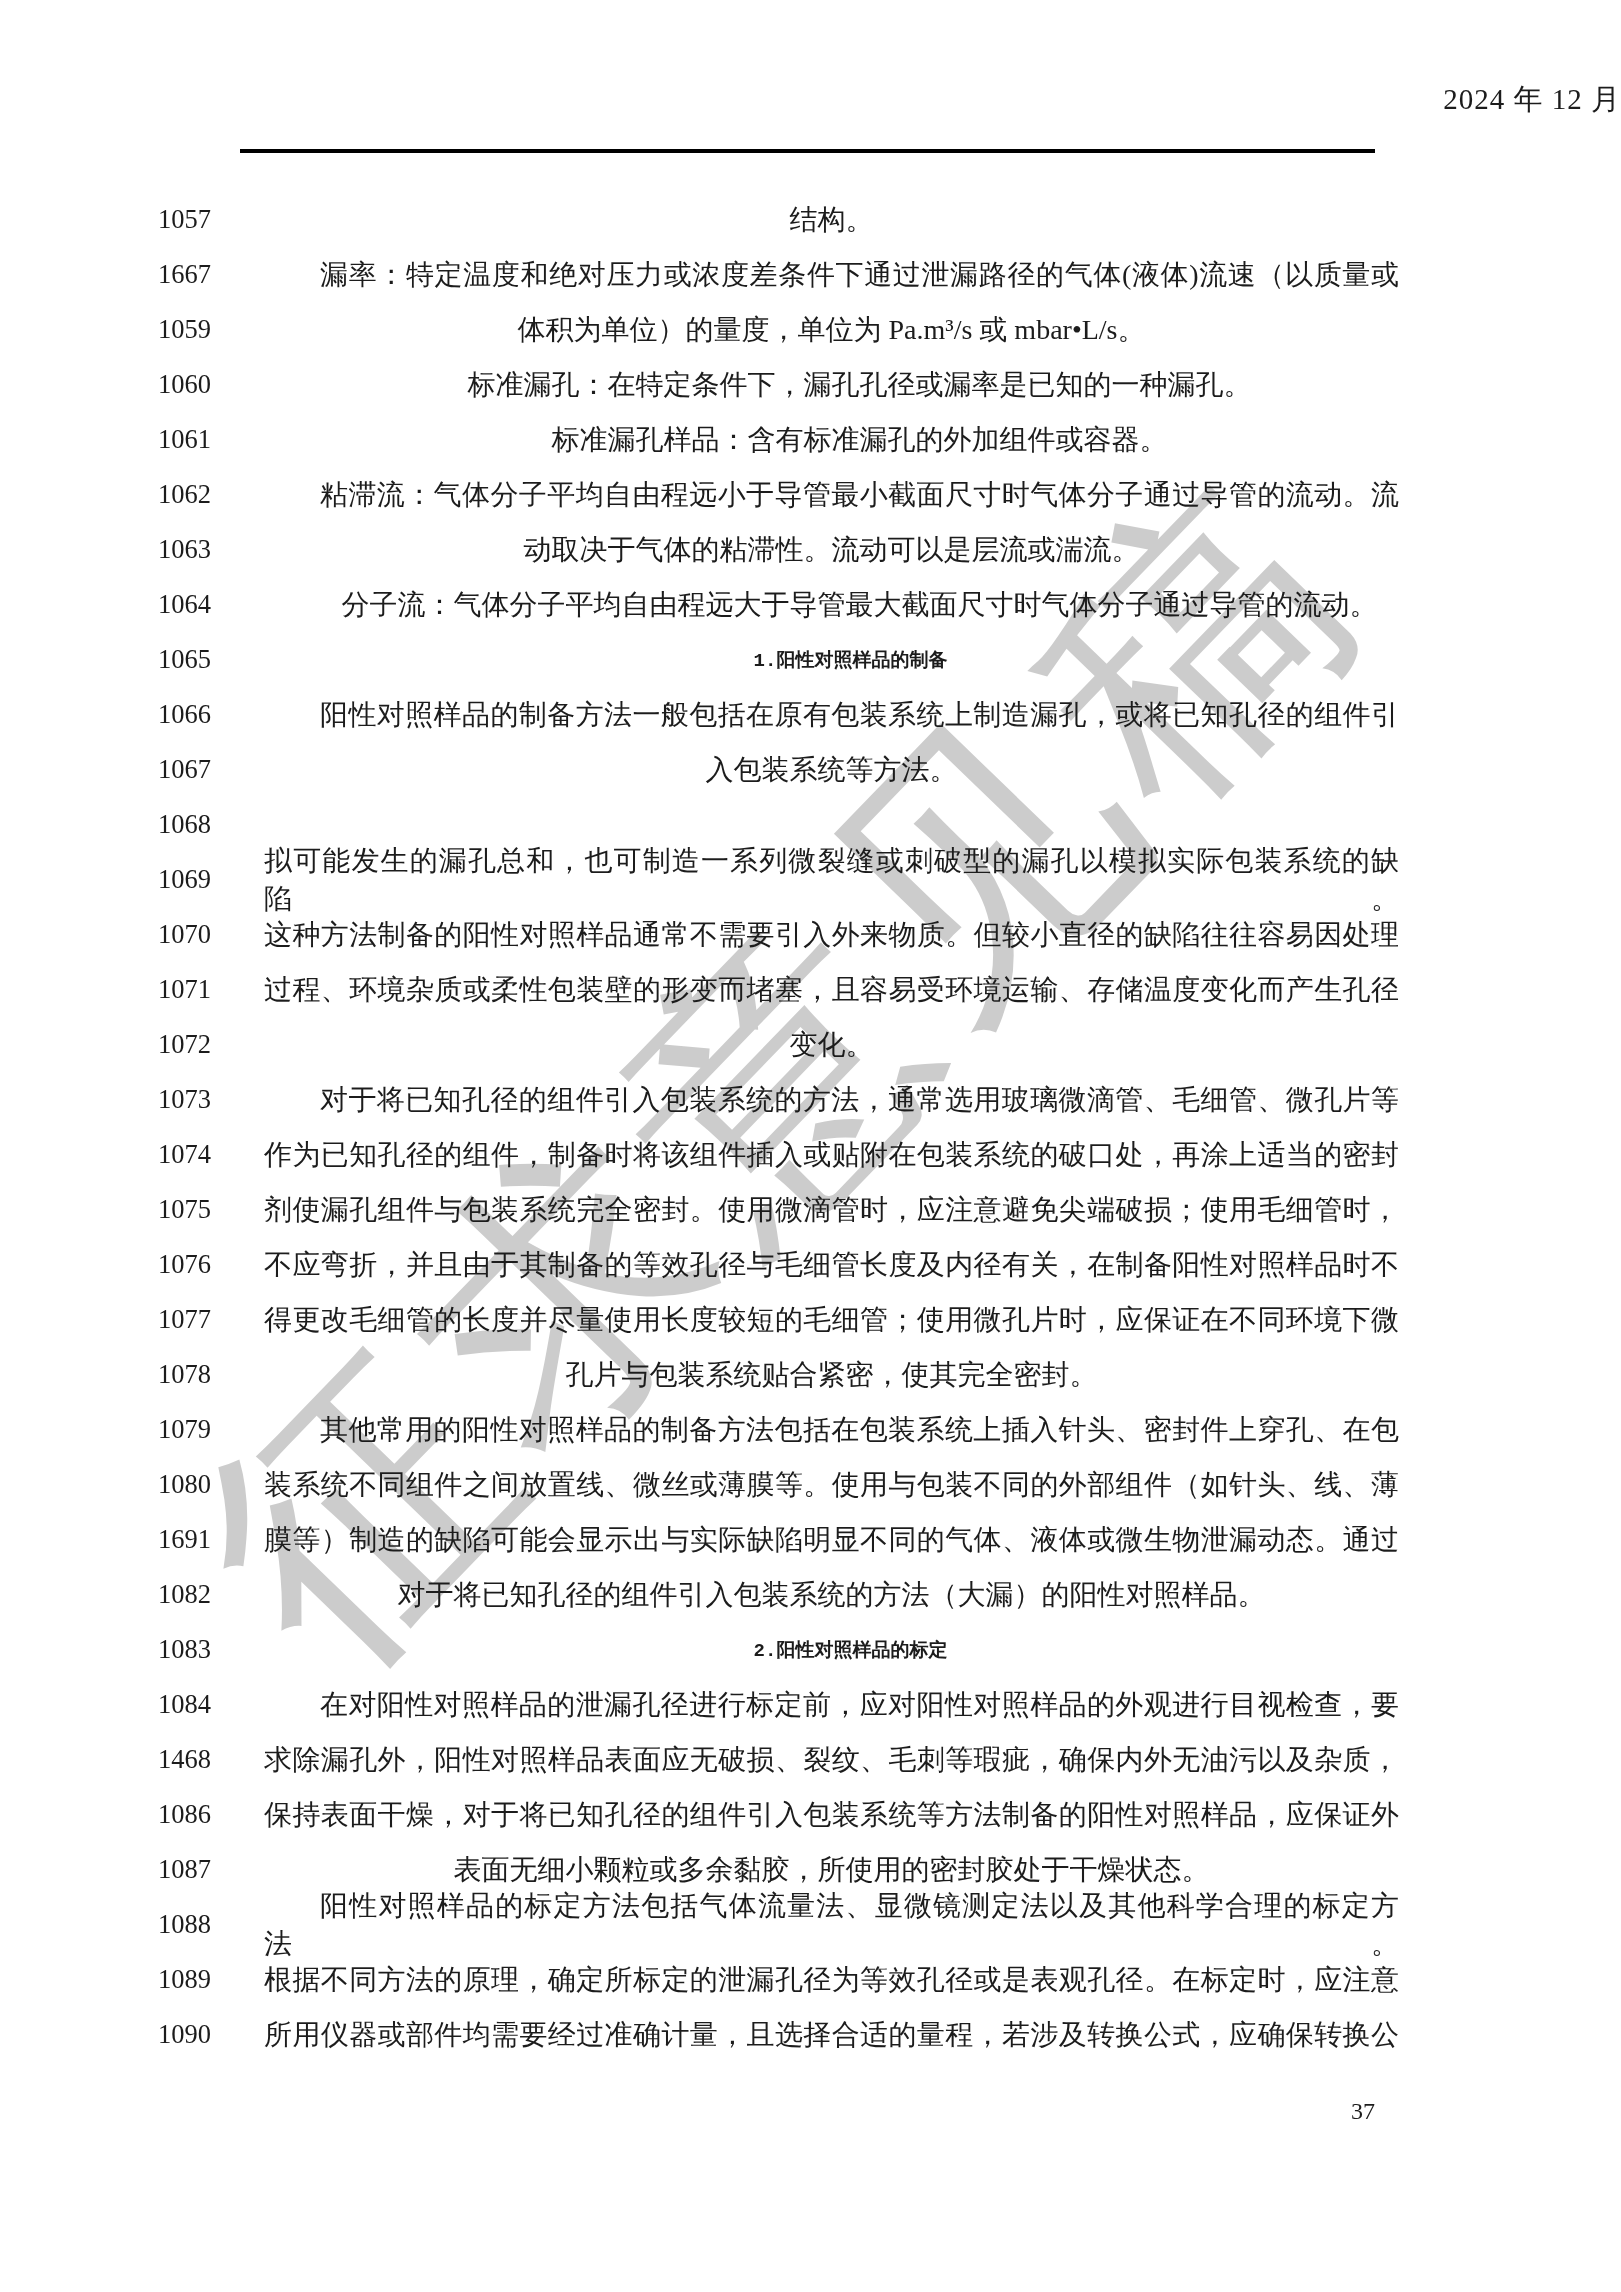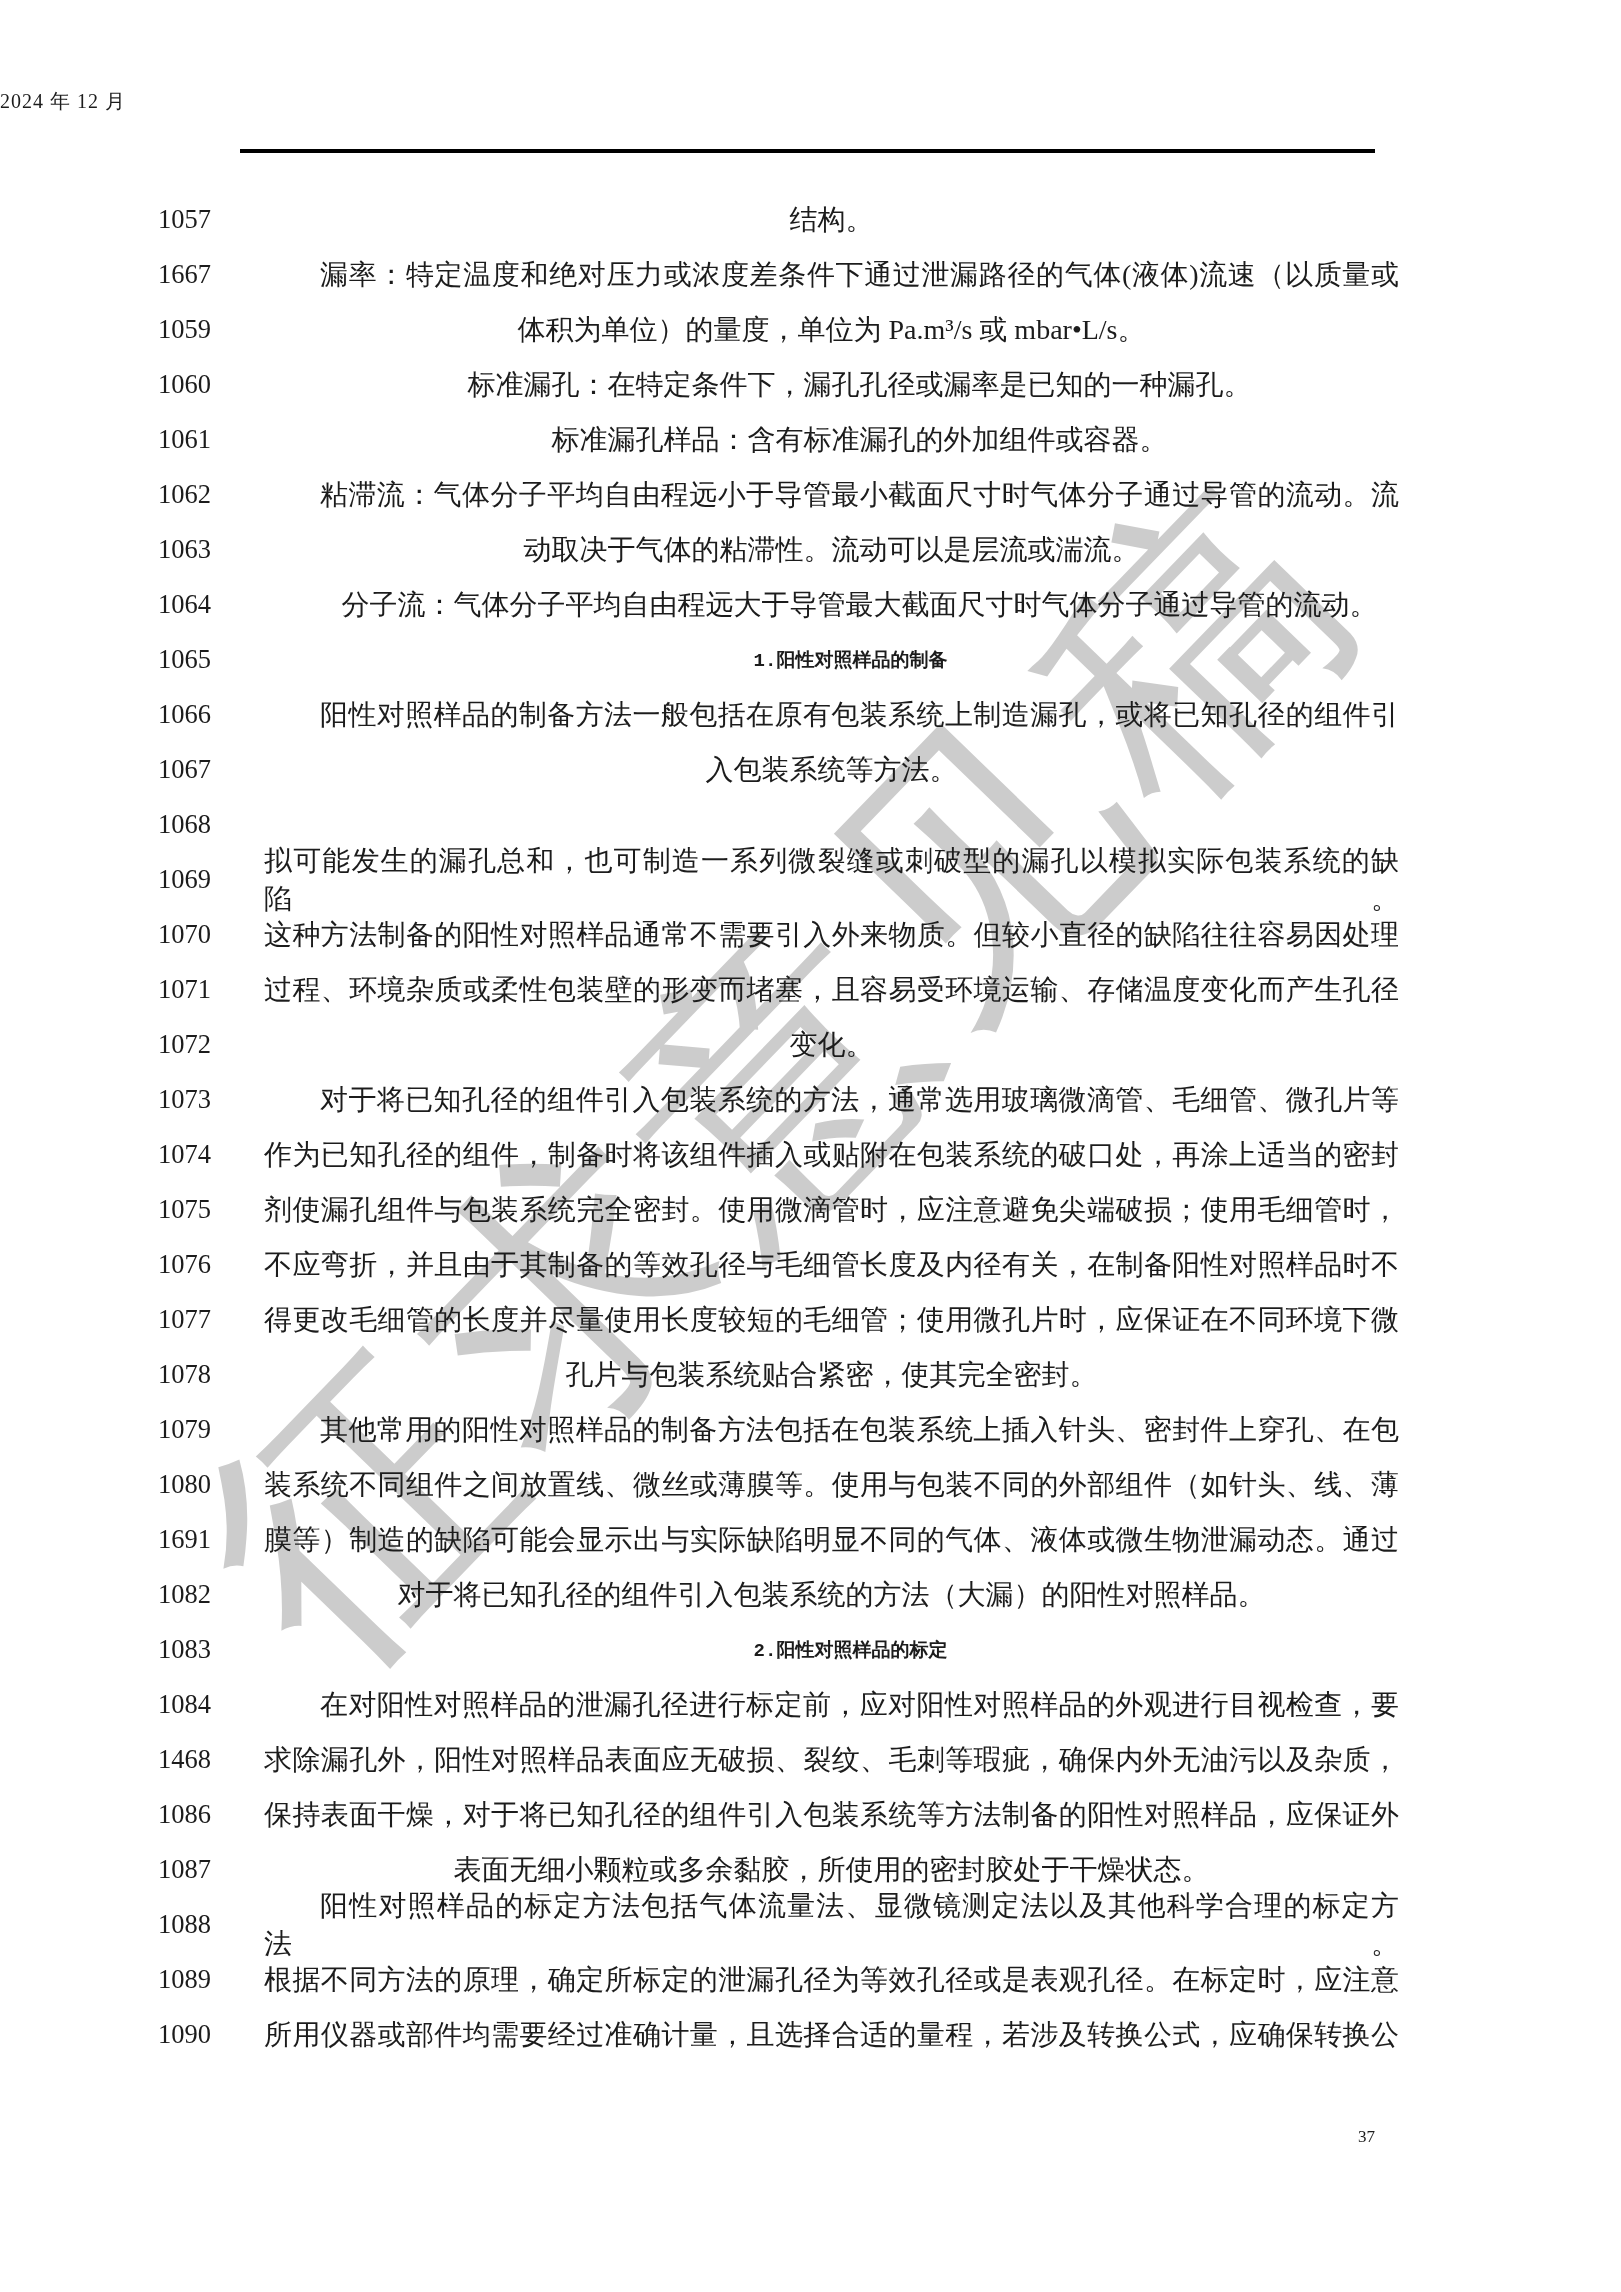--- a/index.html
+++ b/index.html
@@ -10,25 +10,24 @@
     background: #ffffff;
     overflow: hidden;
     font-family: "Liberation Serif", "DejaVu Serif", serif;
     color: #1c1c1c;
   }
   .header-date {
     position: absolute;
     top: 80px;
     left: 0;
     width: 100%;
-    text-align: left;
-    font-size: 20px;
+    text-align: right;
+    font-size: 29px;
     letter-spacing: 1px;
     color: #1c1c1c;
-    margin-top: 8px;
   }
   .header-rule {
     position: absolute;
     top: 149px;
     left: 240px;
     width: 1135px;
     height: 3.9px;
     background: #000000;
   }
   .watermark {
@@ -82,24 +81,23 @@
     font-weight: bold;
     font-family: Liberation Mono, monospace;
     font-size: 19px;
   }
   .page-number {
     position: absolute;
     top: 2098px;
     left: 240px;
     width: 1135px;
     text-align: right;
-    font-size: 17px;
+    font-size: 24px;
     color: #1c1c1c;
     z-index: 1;
-    margin-top: 29px;
   }
 </style>
 </head>
 <body>
 
 <div class="page">
   <div class="header-date">2024 年 12 月</div>
   <div class="header-rule"></div>
   <div class="watermark">征求意见稿</div>
   <div class="doc-body">

